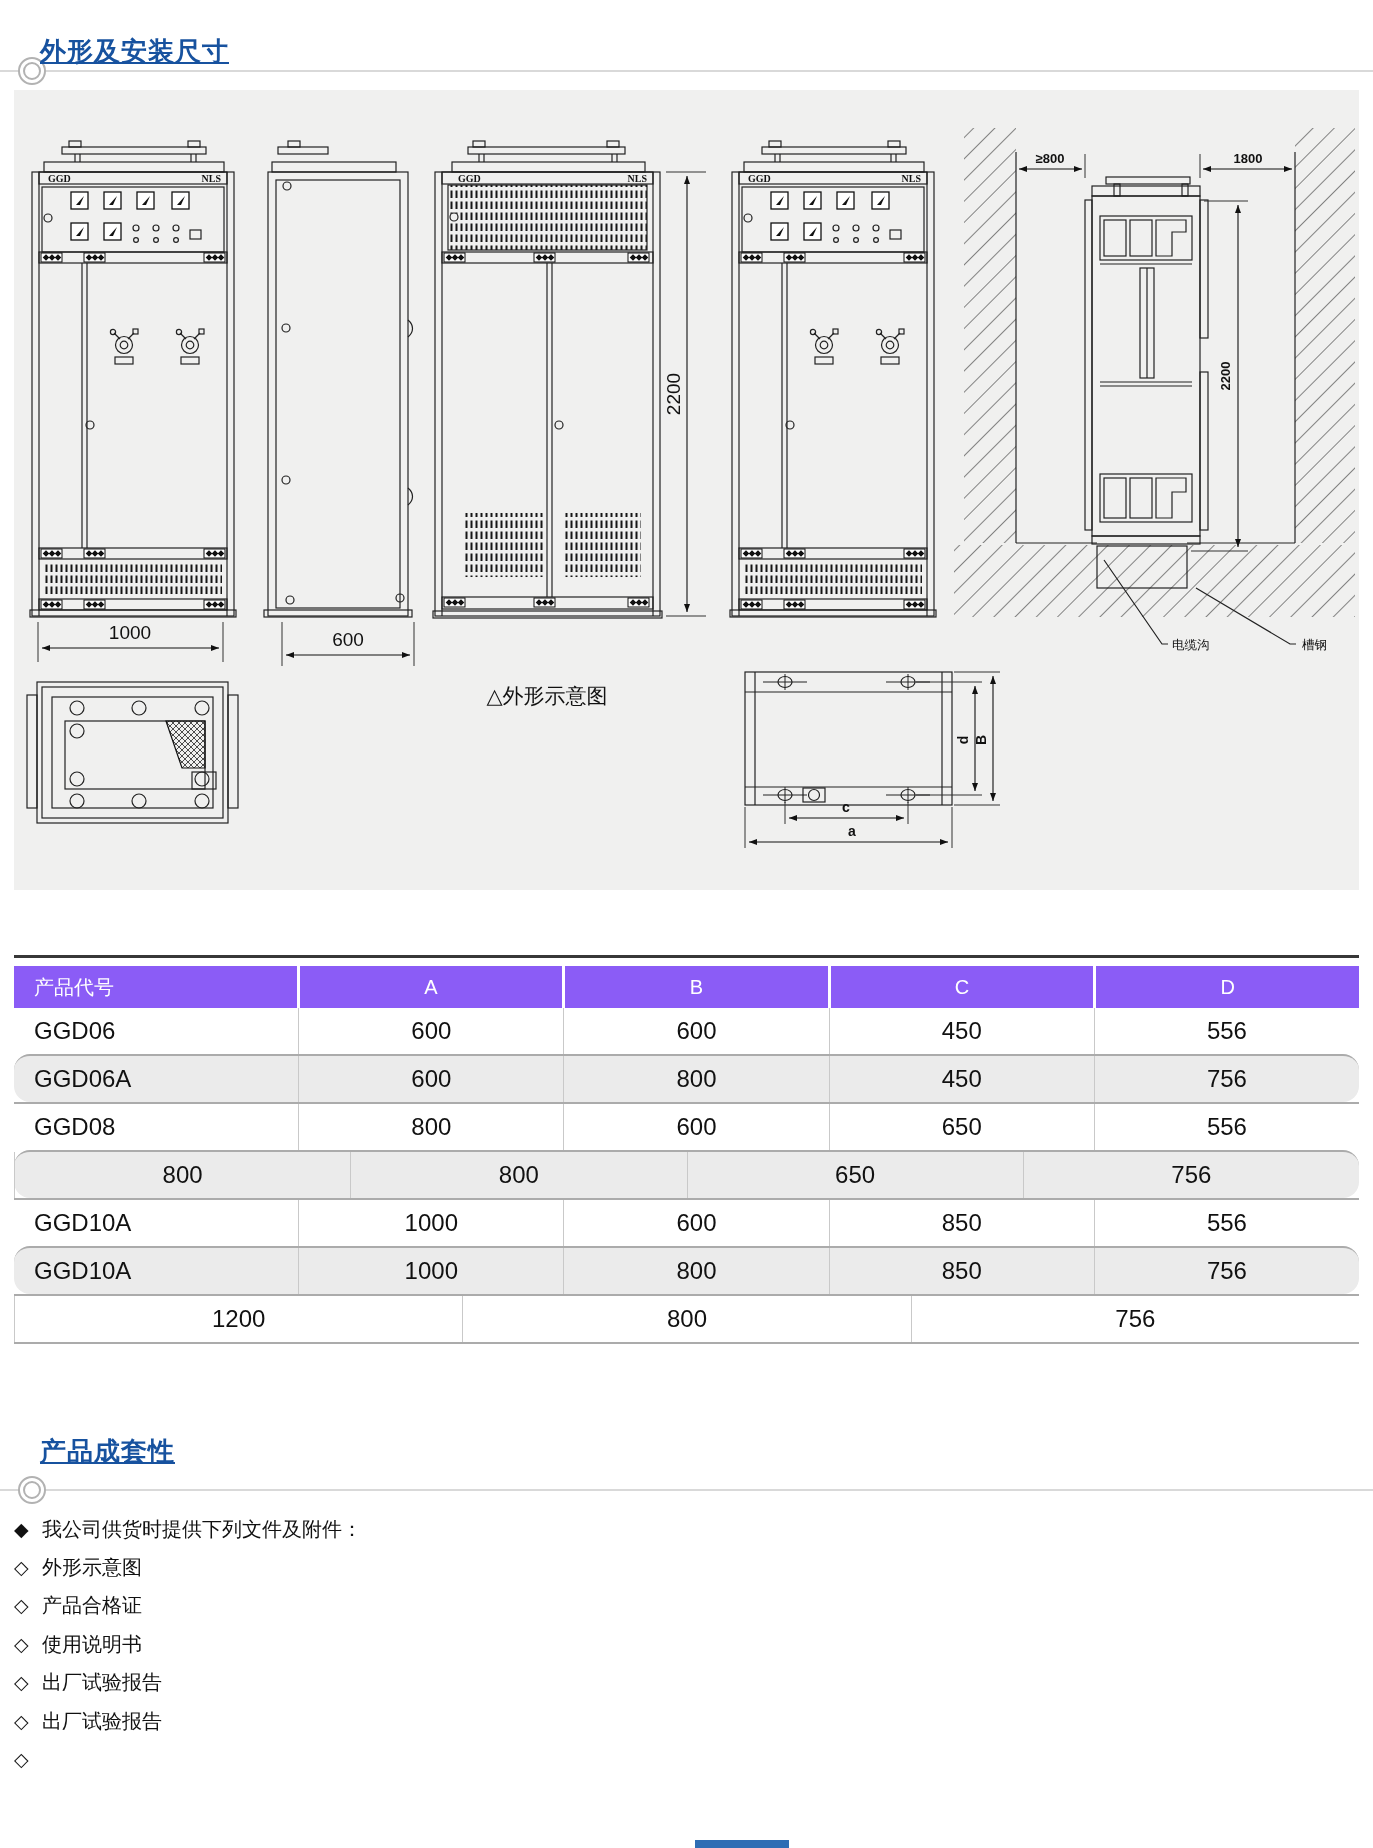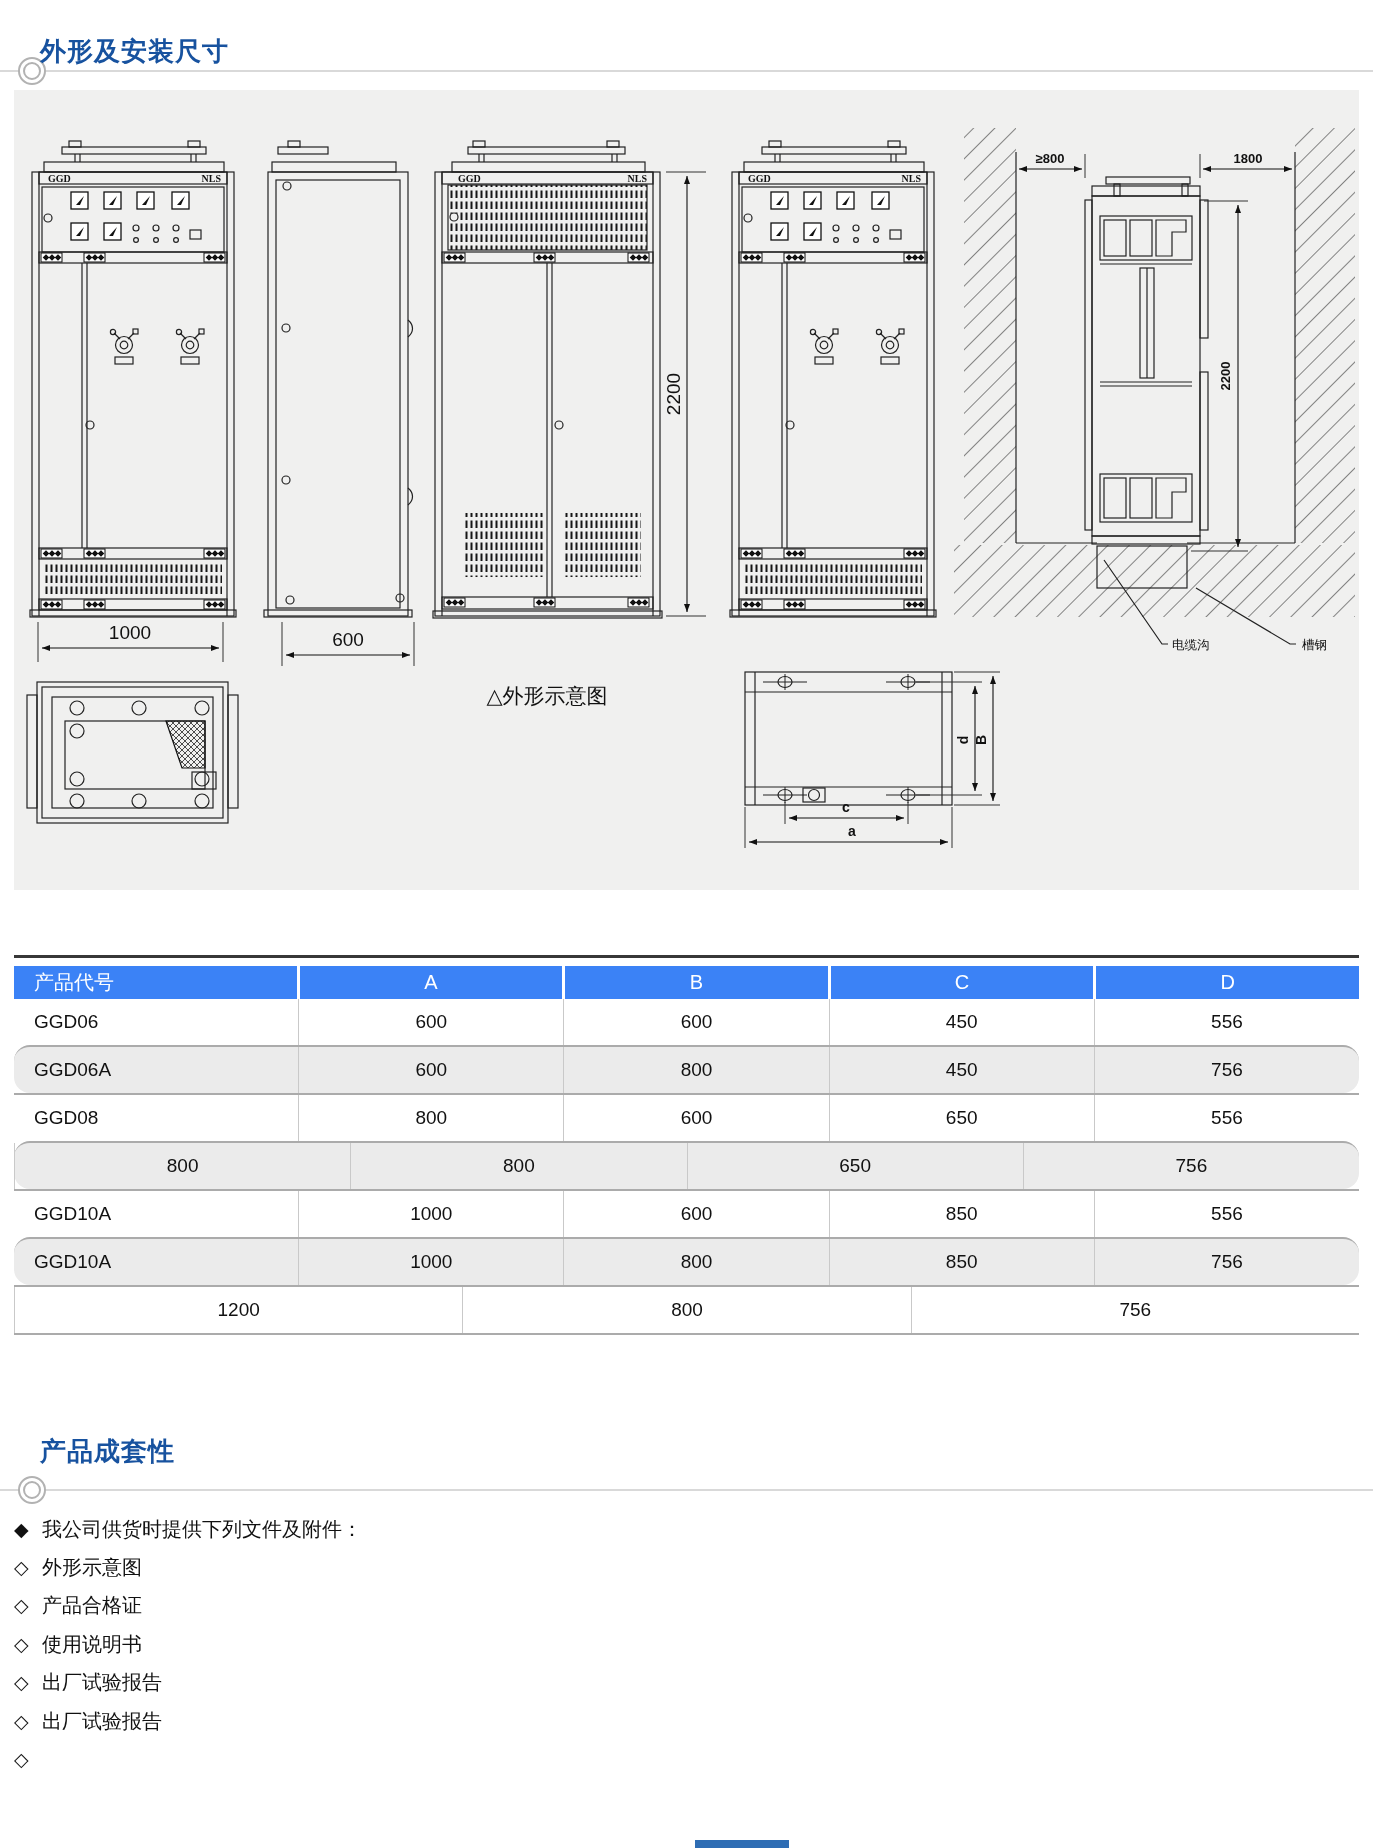--- a/index.html
+++ b/index.html
@@ -7,47 +7,47 @@
         font-family:"Liberation Sans","DejaVu Sans",sans-serif;color:#111;}
 
   
   .sec-header{position:absolute;left:0;width:100%;height:80px;}
   .sec-line{position:absolute;left:0;right:0;height:2px;background:#d9d9d9;}
   .sec-ring{position:absolute;left:18px;width:24px;height:24px;border:2px solid #b2b2b2;
             border-radius:50%;background:#fff;}
   .sec-ring::after{content:"";position:absolute;left:3px;top:3px;width:14px;height:14px;
             border:2px solid #b2b2b2;border-radius:50%;}
   .sec-title{position:absolute;left:40px;margin:0;font-size:26px;font-weight:bold;
-            color:#17529f;letter-spacing:1px;}
+            color:#17529f;letter-spacing:1px;text-decoration:underline;}
 
   
   .draw-panel{position:absolute;left:14px;top:90px;width:1345px;height:800px;background:#f0f0ef;}
   .draw-panel svg{display:block;width:1345px;height:800px;}
   svg text{font-family:"Liberation Sans","DejaVu Sans",sans-serif;fill:#111;stroke:none;}
   .cab-label{font-family:"Liberation Serif","DejaVu Serif",serif;font-size:10px;font-weight:bold;}
   .dimnum{font-size:19px;}
   .dimsm{font-size:13px;font-weight:bold;}
   .dimlet{font-size:14px;font-weight:bold;}
   .callout{font-size:12.5px;}
   .caption{font-size:21px;}
   .dim{stroke:#111;stroke-width:1.1;marker-start:url(#arr);marker-end:url(#arr);}
   .ext{stroke:#333;stroke-width:1;}
 
   
   .tbl{position:absolute;left:14px;top:955px;width:1345px;}
   .tbl-topline{height:3px;background:#383838;margin-bottom:8px;}
-  .thead{display:flex;height:33px;background:#3b82f6;align-items:center;}
+  .thead{display:flex;height:42px;background:#8b5cf6;align-items:center;}
   .th{flex:1;color:#fff;font-size:20px;text-align:center;height:100%;display:flex;
       align-items:center;justify-content:center;border-left:3px solid #fff;}
   .th.first{justify-content:flex-start;padding-left:20px;border-left:none;flex:1;}
   .trow{display:flex;height:46px;align-items:center;border-top:2px solid #ababab;}
   .trow.r0{border-top:none;}
   .trow.alt{background:#ebebeb;border-radius:16px;}
   .tbl-bottom{height:2px;background:#ababab;}
-  .td{flex:1;font-size:19px;text-align:center;height:100%;display:flex;align-items:center;
+  .td{flex:1;font-size:24px;text-align:center;height:100%;display:flex;align-items:center;
       justify-content:center;border-left:1px solid #c9c9c9;}
   .td.first{justify-content:flex-start;padding-left:20px;border-left:none;text-align:left;}
 
   
   .supply{position:absolute;left:14px;top:1510px;width:1200px;}
   .supply-row{display:flex;align-items:center;height:38.4px;font-size:20px;}
   .bullet{width:28px;font-size:19px;flex:0 0 28px;}
 
   .footer-mark{position:absolute;left:695px;top:1840px;width:94px;height:8px;background:#2e6db4;}
 </style>

